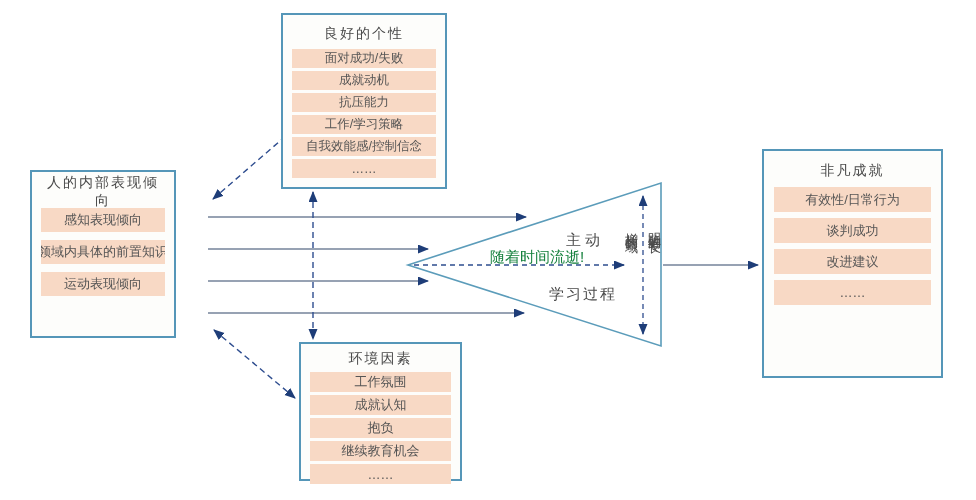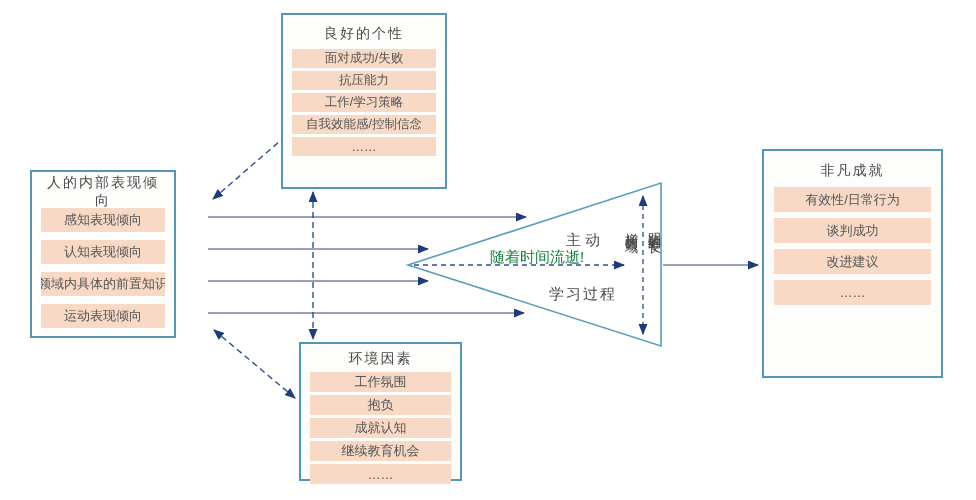--- a/index.html
+++ b/index.html
@@ -113,39 +113,39 @@
     <path d="M663,265 H758" stroke="#74839a" stroke-width="1.4" fill="none" marker-end="url(#ah)"></path>
 
     <path d="M213,199 L295,128" stroke="#2e4d8f" stroke-width="1.4" fill="none" stroke-dasharray="6 4" marker-start="url(#ah)" marker-end="url(#ah)"></path>
     <path d="M313,192 V339" stroke="#2e4d8f" stroke-width="1.4" fill="none" stroke-dasharray="6 4" marker-start="url(#ah)" marker-end="url(#ah)"></path>
     <path d="M214,330 L295,398" stroke="#2e4d8f" stroke-width="1.4" fill="none" stroke-dasharray="6 4" marker-start="url(#ah)" marker-end="url(#ah)"></path>
   </svg>
 
   <div class="box box-left">
     <div class="box-title">人的内部表现倾向</div>
     <div class="item">感知表现倾向</div>
-    <div class="item">认知表现倾向</div>
     <div class="item">领域内具体的前置知识</div>
     <div class="item">运动表现倾向</div>
   </div>
 
   <div class="box box-top">
     <div class="box-title">良好的个性</div>
     <div class="item">面对成功/失败</div>
+    <div class="item">成就动机</div>
     <div class="item">抗压能力</div>
     <div class="item">工作/学习策略</div>
     <div class="item">自我效能感/控制信念</div>
     <div class="item">……</div>
   </div>
 
   <div class="box box-bottom">
     <div class="box-title">环境因素</div>
     <div class="item">工作氛围</div>
+    <div class="item">成就认知</div>
     <div class="item">抱负</div>
-    <div class="item">成就认知</div>
     <div class="item">继续教育机会</div>
     <div class="item">……</div>
   </div>
 
   <div class="box box-right">
     <div class="box-title">非凡成就</div>
     <div class="item">有效性/日常行为</div>
     <div class="item">谈判成功</div>
     <div class="item">改进建议</div>
     <div class="item">……</div>

